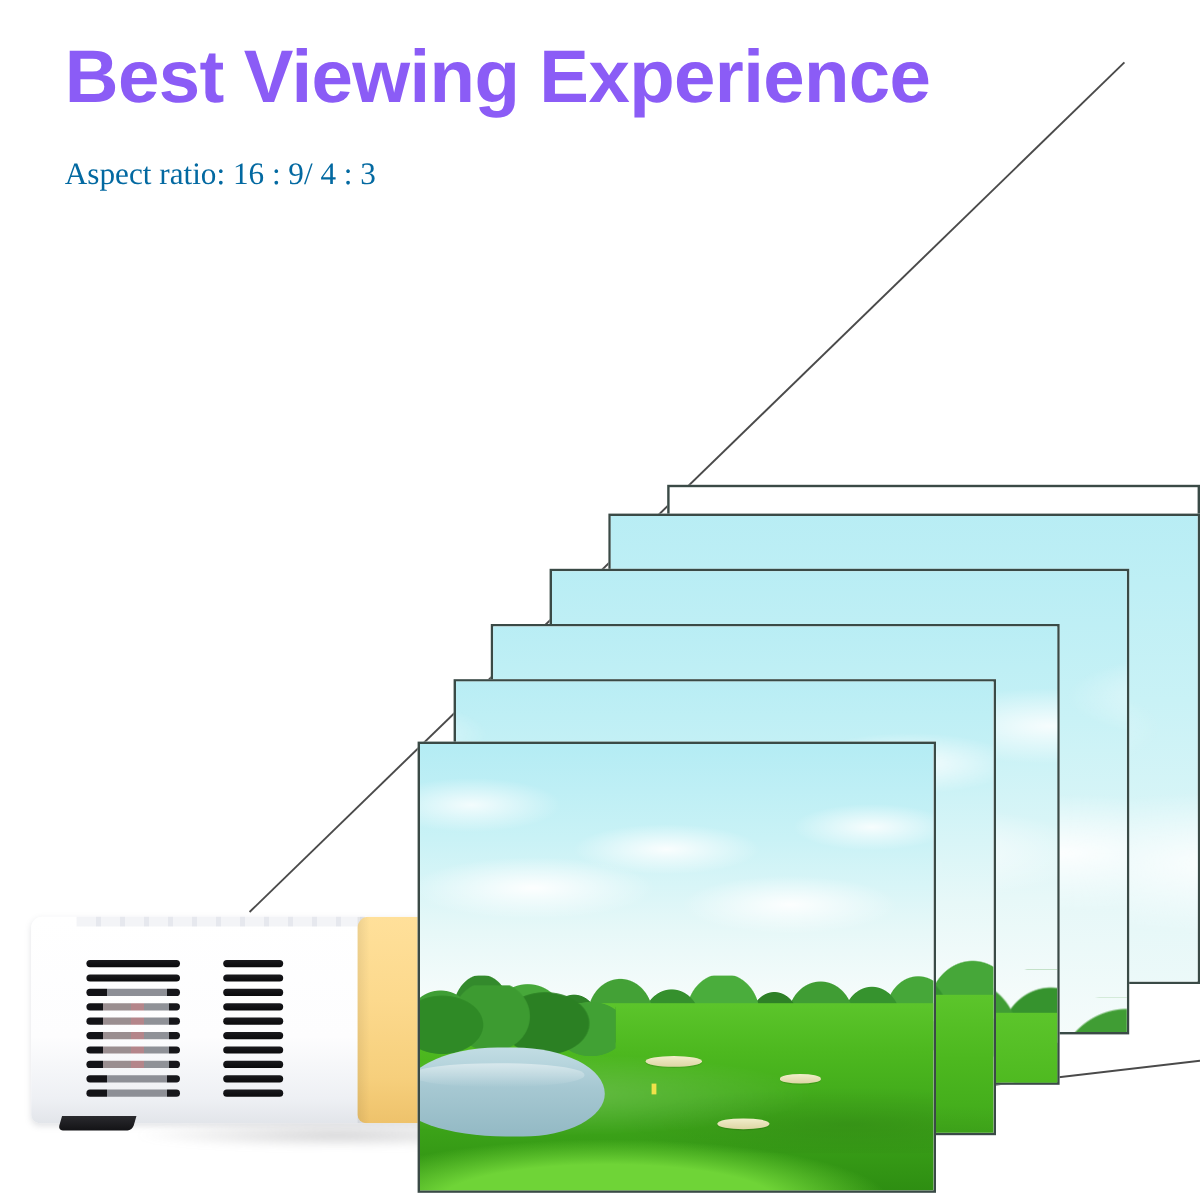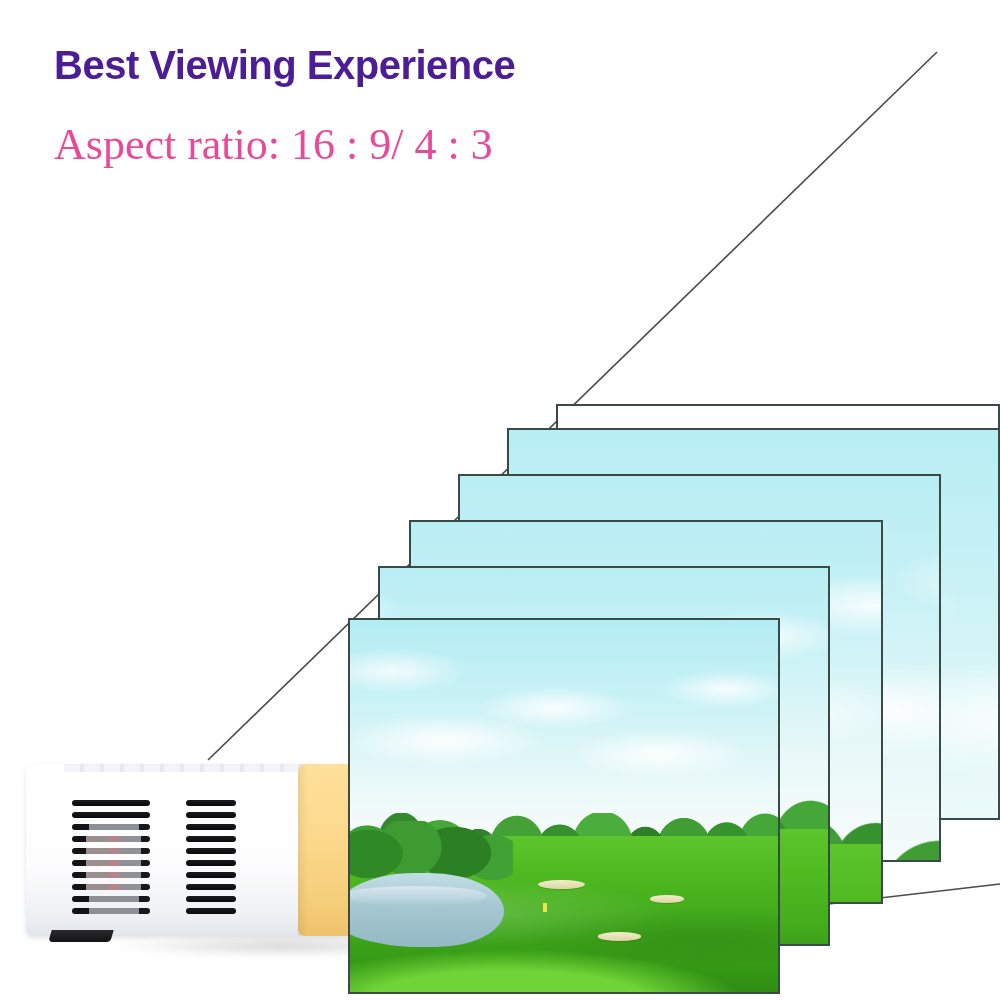--- a/index.html
+++ b/index.html
@@ -16,33 +16,33 @@
     font-family: "Liberation Sans", sans-serif;
   }
 
   
   #heading {
     position: absolute;
     left: 54px;
     top: 34px;
     font-family: "Liberation Sans", sans-serif;
     font-weight: bold;
-    font-size: 40px;
+    font-size: 62px;
     line-height: 62px;
     letter-spacing: -0.5px;
-    color: #4c1d95;
+    color: #8b5cf6;
     white-space: nowrap;
   }
   .spec-line {
     position: absolute;
     left: 54px;
     font-family: "Liberation Serif", serif;
-    font-size: 44px;
+    font-size: 26px;
     line-height: 42px;
-    color: #ec4899;
+    color: #0369a1;
     white-space: nowrap;
   }
   #spec-0 { top: 124px; }
   #spec-1 { top: 168px; }
 
   
   #guides {
     position: absolute;
     left: 0; top: 0;
     width: 1000px; height: 1000px;

